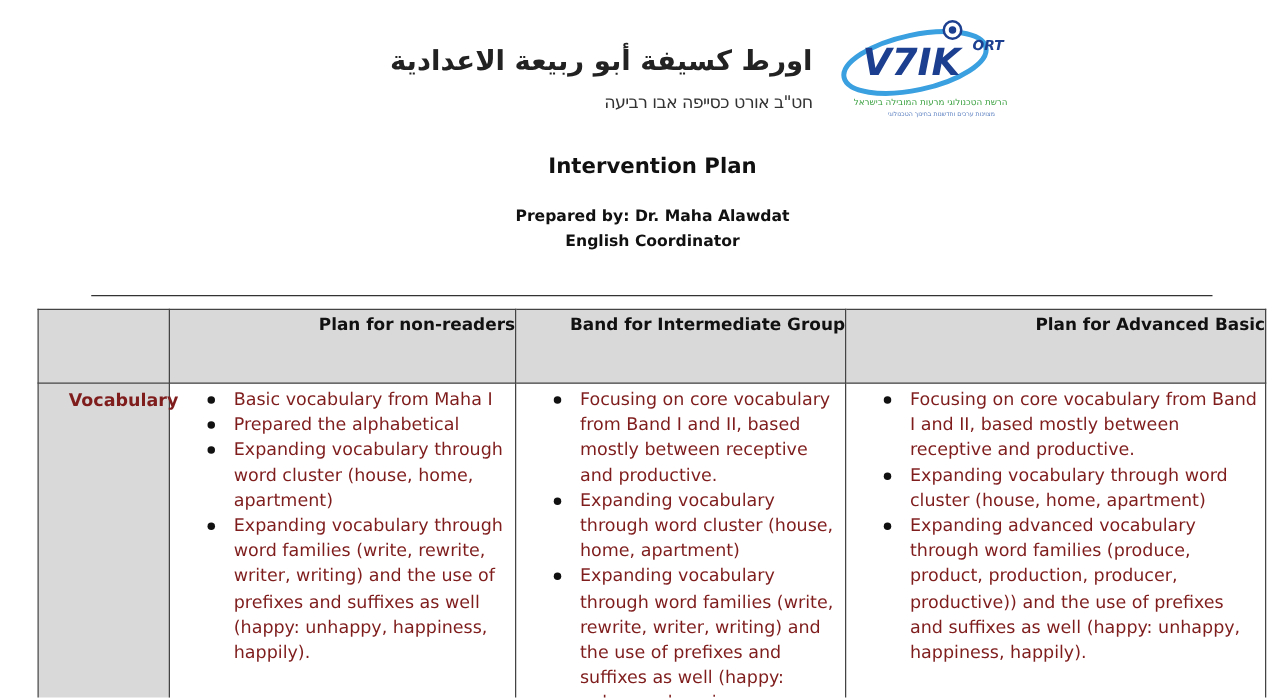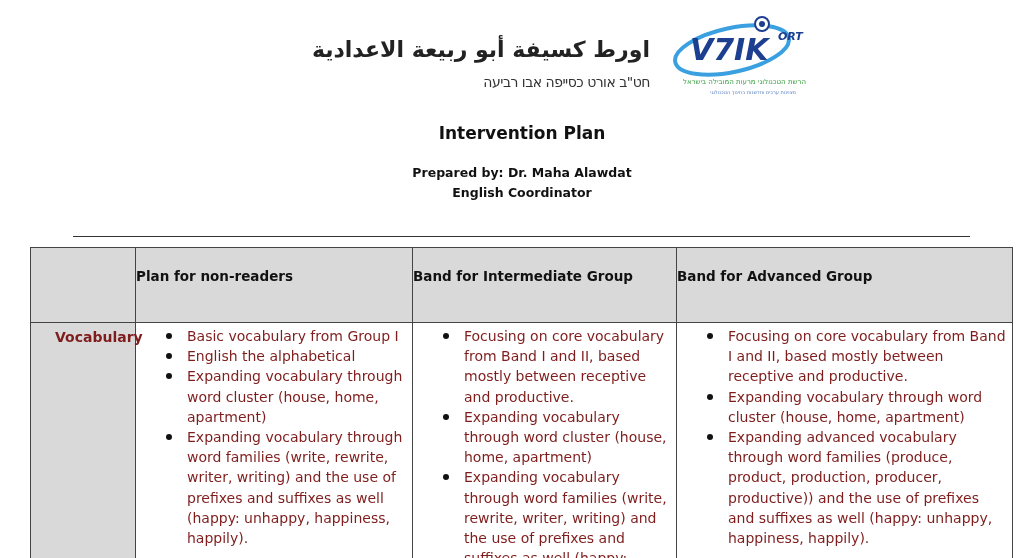--- a/index.html
+++ b/index.html
@@ -120,22 +120,22 @@
     table.plan td, table.plan th {
       border: 1px solid #444;
       vertical-align: top;
       padding: 0;
     }
     table.plan tr.head-row th {
       background: #d9d9d9;
       height: 54px;
       font-weight: bold;
       font-size: 13.5px;
-      padding-top: 20px;
-      text-align: left;
+      padding-top: 4px;
+      text-align: right;
       color: #111;
     }
     table.plan tr.body-row td {
       height: 231px;
       font-size: 14px;
       line-height: 20.2px;
       color: #7f1d1d;
       padding-left: 24px;
     }
     table.plan td.row-label {
@@ -201,28 +201,28 @@
     <col style="width:105px">
     <col style="width:277px">
     <col style="width:264px">
     <col style="width:336px">
   </colgroup>
   <tbody>
       <tr class="head-row">
     <th></th>
     <th>Plan for non-readers</th>
     <th>Band for Intermediate Group</th>
-    <th>Band for Advanced Group</th>
+    <th>Plan for Advanced Basic</th>
   </tr>
   <tr class="body-row">
     <td class="row-label">Vocabulary</td>
     <td>
       <ul class="bullets">
-        <li>Basic vocabulary from Group I</li>
-        <li>English the alphabetical</li>
+        <li>Basic vocabulary from Maha I</li>
+        <li>Prepared the alphabetical</li>
         <li>Expanding vocabulary through word cluster (house, home, apartment)</li>
         <li>Expanding vocabulary through word families (write, rewrite, writer, writing) and the use of prefixes and suffixes as well (happy: unhappy, happiness, happily).</li>
       </ul>
     </td>
     <td>
       <ul class="bullets">
         <li>Focusing on core vocabulary from Band I and II, based mostly between receptive and productive.</li>
         <li>Expanding vocabulary through word cluster (house, home, apartment)</li>
         <li>Expanding vocabulary through word families (write, rewrite, writer, writing) and the use of prefixes and suffixes as well (happy: unhappy, happiness, happily).</li>
       </ul>

